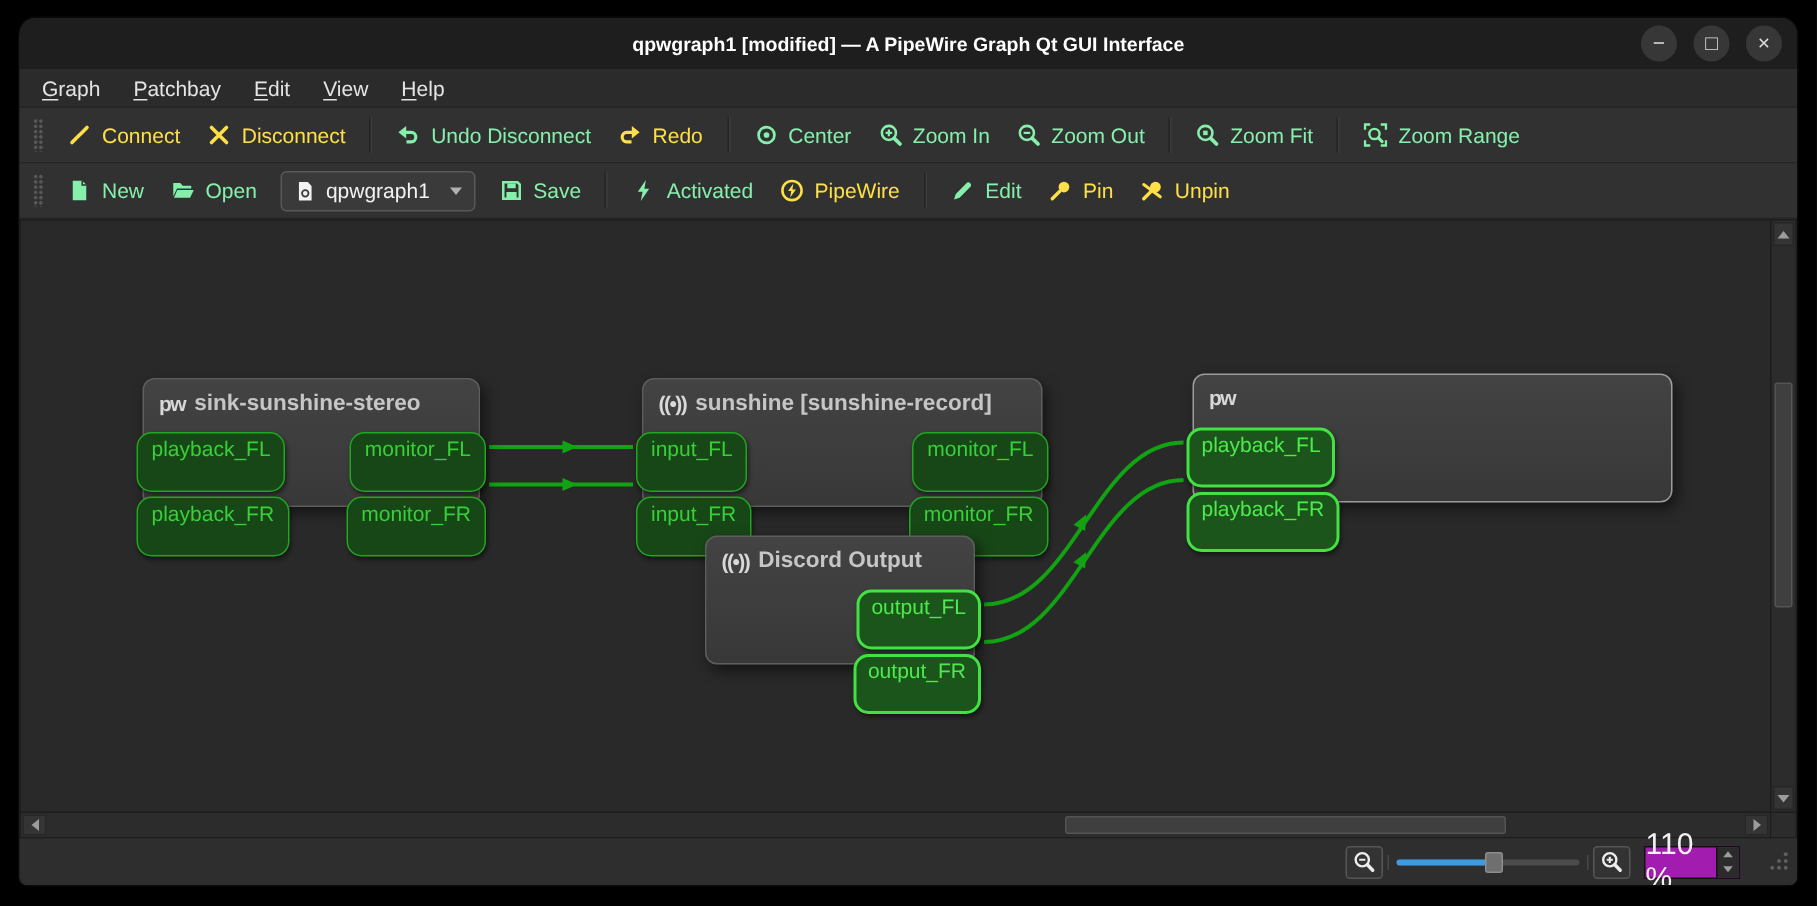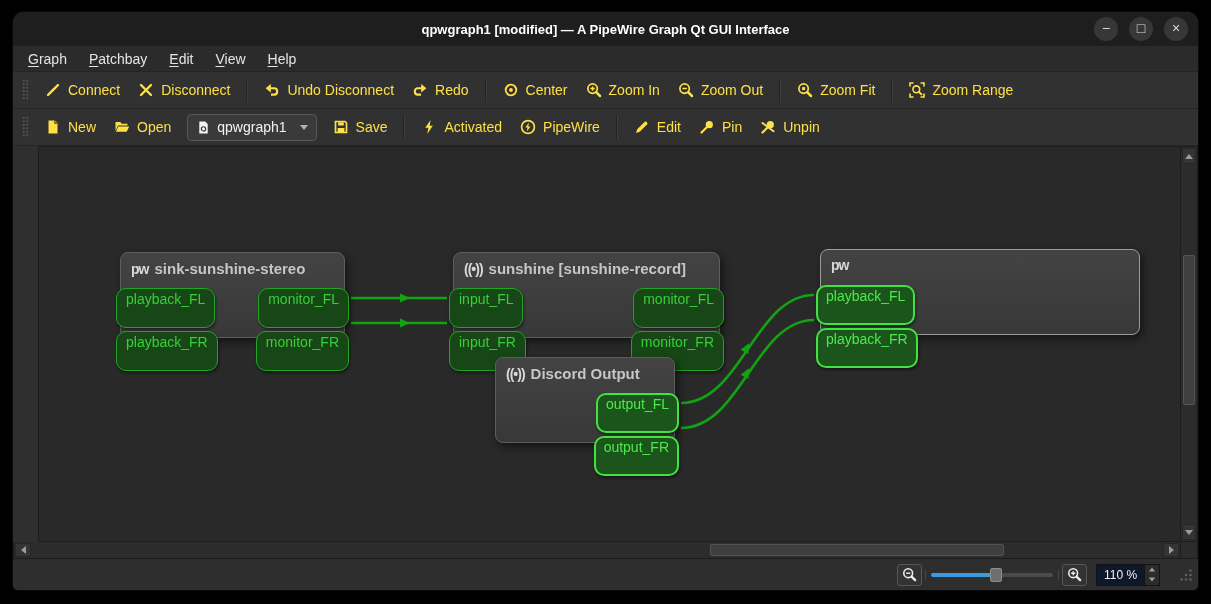--- a/index.html
+++ b/index.html
@@ -24,30 +24,30 @@
   .menu-item { padding:0 11px; display:flex; align-items:center; }
   .menu-item u { text-underline-offset:2px; }
 
   
   .toolbar { flex:0 0 37px; background:#313131; border-bottom:1px solid #262626;
              display:flex; align-items:center; padding:0 4px; font-size:14px; }
   .tb-handle { width:7px; height:22px; margin:0 7px 0 5px;
                background-image:radial-gradient(circle,#585858 1px,transparent 1.3px);
                background-size:3.5px 3.5px; }
   .tb-sep { width:0; height:24px; border-left:1px solid #242424; border-right:1px solid #3c3c3c; margin:0 7px; }
-  .tbtn { display:flex; align-items:center; gap:7px; padding:5px 9px; color:#fde047; border-radius:3px; }
+  .tbtn { display:flex; align-items:center; gap:7px; padding:5px 9px; color:#86efac; border-radius:3px; }
   .tbtn.disabled { color:#fde047; }
   .ticon { display:flex; align-items:center; }
   .combo { display:flex; align-items:center; gap:6px; height:27px; padding:0 8px; margin:0 7px;
            background:#3a3a3a; border:1px solid #585858; border-radius:4px; color:#f2f2f2; }
   .combo-arrow { width:0; height:0; border-left:4px solid transparent; border-right:4px solid transparent;
                  border-top:5px solid #b0b0b0; margin-left:7px; }
 
   
-  .canvas-row { flex:1 1 auto; display:flex; min-height:0;padding-left:25px; }
+  .canvas-row { flex:1 1 auto; display:flex; min-height:0; }
   .canvas { flex:1; position:relative; background:#292929; border:1px solid #1d1d1d; overflow:hidden; }
   .edges-svg { position:absolute; left:0; top:0; }
 
   .vscroll { flex:0 0 17px; background:#2c2c2c; border:1px solid #1d1d1d; border-left:none;
              display:flex; flex-direction:column; }
   .hscroll-row { flex:0 0 17px; display:flex; }
   .hscroll { flex:1; background:#2c2c2c; border:1px solid #1d1d1d; border-top:none; display:flex; }
   .sb-corner { flex:0 0 17px; background:#2c2c2c; border:1px solid #1d1d1d; border-left:none; border-top:none; }
   .sbtn { flex:0 0 16px; background:#343434; border:1px solid #262626; margin:1px;
           display:flex; align-items:center; justify-content:center; }
@@ -81,22 +81,22 @@
                display:flex; align-items:center; justify-content:flex-end; gap:9px; padding-right:38px; }
   .mag-btn { width:25px; height:22px; background:#333333; border:1px solid #565656; border-radius:3px;
              color:#ececec; display:flex; align-items:center; justify-content:center; }
   .slider { width:122px; height:18px; position:relative; display:flex; align-items:center; }
   .slider::before, .slider::after { content:""; position:absolute; width:1px; height:10px; background:#474747; top:4px; }
   .slider::before { left:-6px; } .slider::after { right:-6px; }
   .slider-track { width:100%; height:4px; background:#4b4b4b; border-radius:2px; }
   .slider-fill  { position:absolute; left:0; top:7px; height:4px; background:#3d9ae0; border-radius:2px; }
   .slider-handle{ position:absolute; top:2px; width:12px; height:14px; background:#6f6f6f;
                   border:1px solid #8d8d8d; border-radius:2px; transform:translateX(-50%); }
-  .spinbox { width:64px; height:22px; background:#0f172a; border:1px solid #121212;
-             display:flex; align-items:stretch; color:#f2f2f2; font-size:12px; }
+  .spinbox { width:64px; height:22px; background:#a21caf; border:1px solid #121212;
+             display:flex; align-items:stretch; color:#f2f2f2; font-size:20px; }
   .spin-value { flex:1; display:flex; align-items:center; justify-content:center; }
   .spin-btns { flex:0 0 15px; display:flex; flex-direction:column; background:#2b2b2b; border-left:1px solid #121212; }
   .spin-btn { flex:1; display:flex; align-items:center; justify-content:center; }
   .spin-btn .tri-up, .spin-btn .tri-down { transform:scale(.8); }
   .resize-grip { position:absolute; right:5px; bottom:4px; }
 </style>
 </head>
 <body>
 
 <div class="screen">

